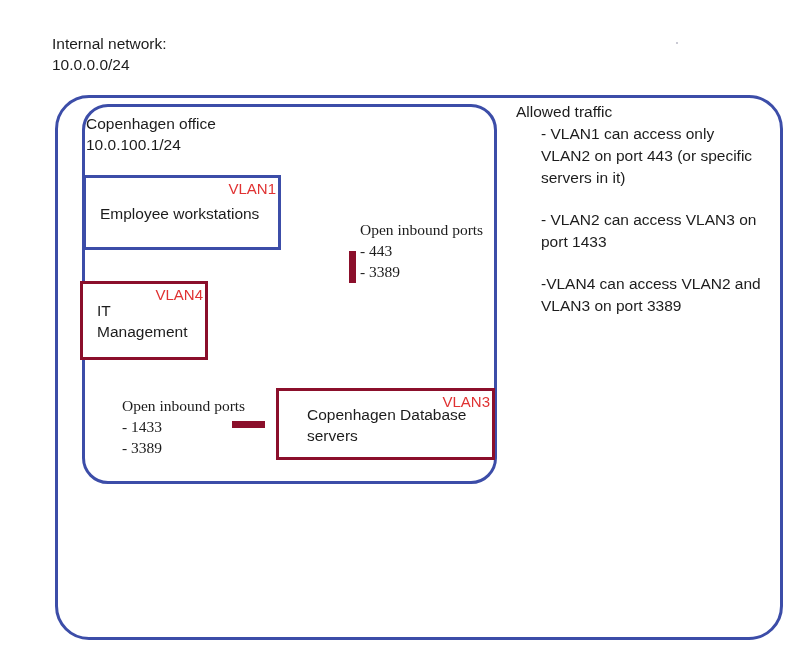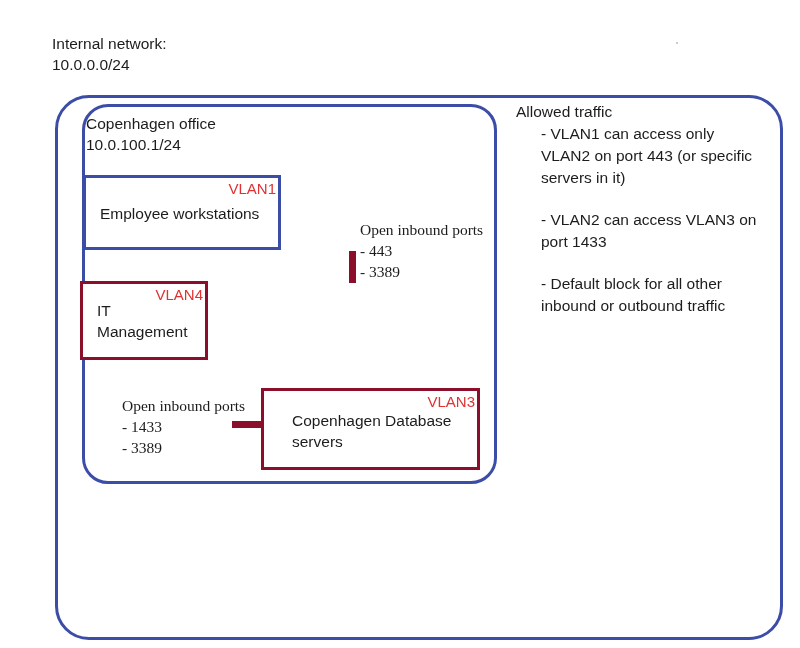--- a/index.html
+++ b/index.html
@@ -90,21 +90,21 @@
     font-size: 15.5px;
     line-height: 21px;
     color: #1c1c1c;
     white-space: pre-line;
     width: calc(100% - 24px);
   }
 
   #vlan1 { left: 83px;  top: 175px; width: 198px; height: 75px; padding-left: 37px; }
   #vlan4 { left: 80px;  top: 281px; width: 128px; height: 79px; }
   #vlan2 { left: 261px; top: 281px; width: 219px; height: 79px; }
-  #vlan3 { left: 261px; top: 388px; width: 219px; height: 82px; }
+  #vlan3 { left: 276px; top: 388px; width: 219px; height: 72px; }
 
   #vlan1 .vlan-body { top: 50%; }
   #vlan3 .vlan-body { top: 52%; left: 28px; }
 
   
   .conn { background: #8b0f2b; }
   
   #conn-v2 { left: 349px; top: 251px; width: 7px; height: 32px; }
   
   #conn-v3 { left: 232px; top: 421px; width: 33px; height: 7px; }
@@ -195,16 +195,16 @@
 - 3389</div>
 
   <div class="abs ports-label" id="ports-vlan3">Open inbound ports
 - 1433
 - 3389</div>
 
   <div class="abs" id="allowed">
     <div class="allowed-title">Allowed traffic</div>
     <div class="allowed-item">- VLAN1 can access only VLAN2 on port 443 (or specific servers in it)</div>
     <div class="allowed-item">- VLAN2 can access VLAN3 on port 1433</div>
-    <div class="allowed-item">- Default block for all other inbound or outbound traffic</div>
+    <div class="allowed-item">-VLAN4 can access VLAN2 and VLAN3 on port 3389</div>
   </div>
 
 </div>
 
 </body></html>

